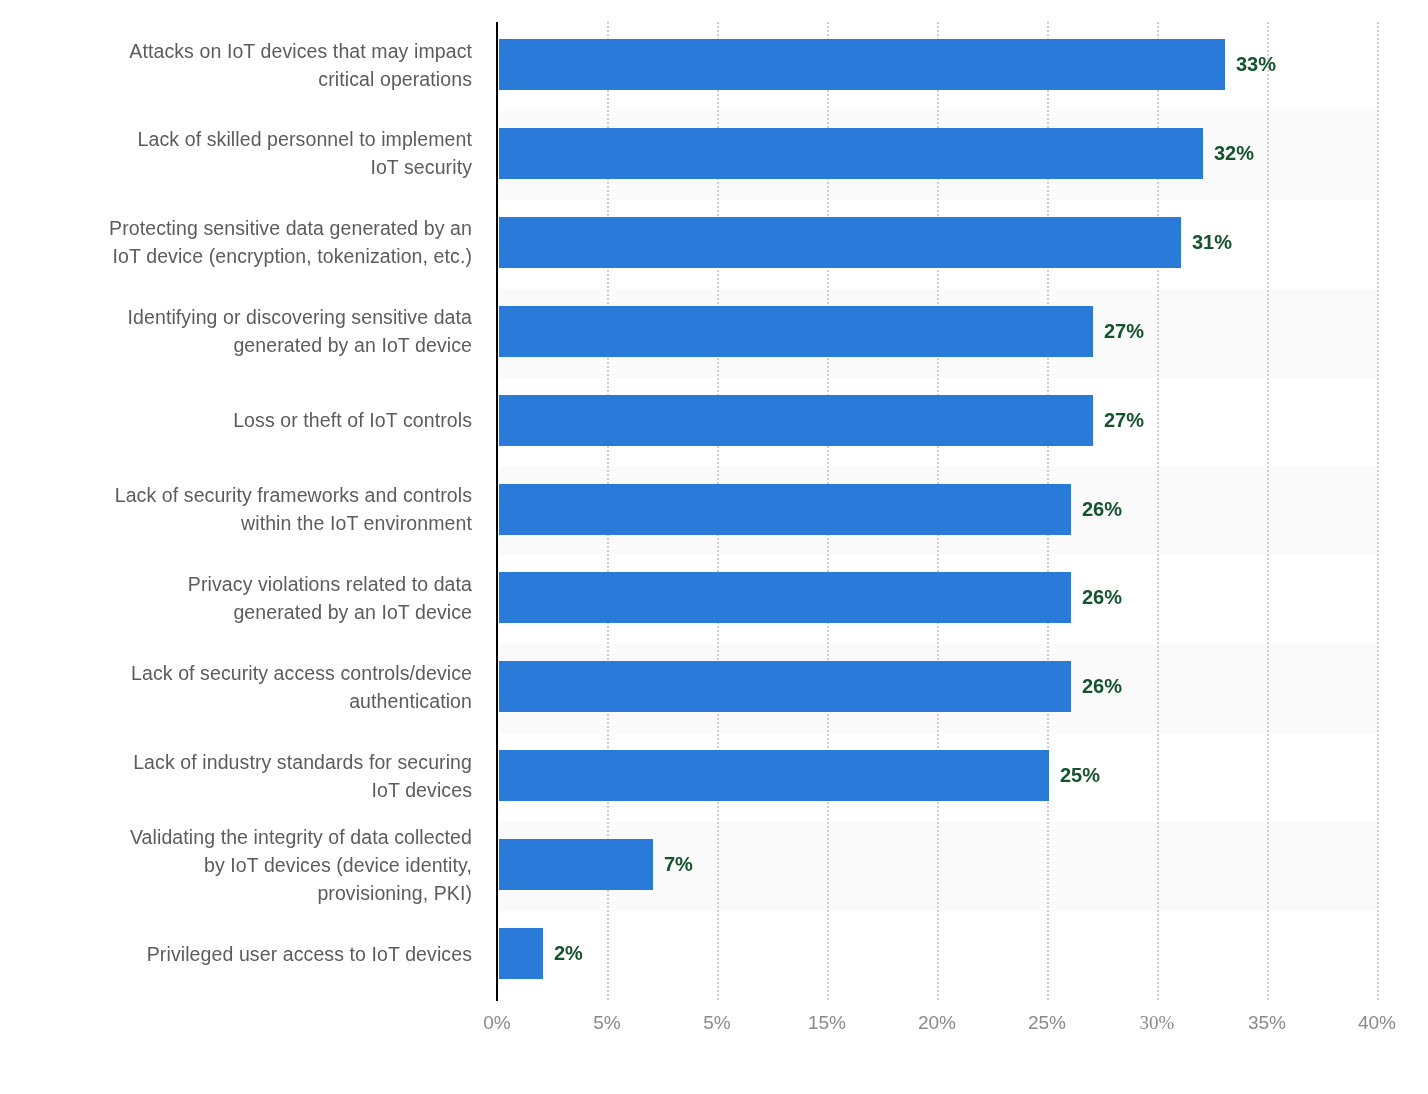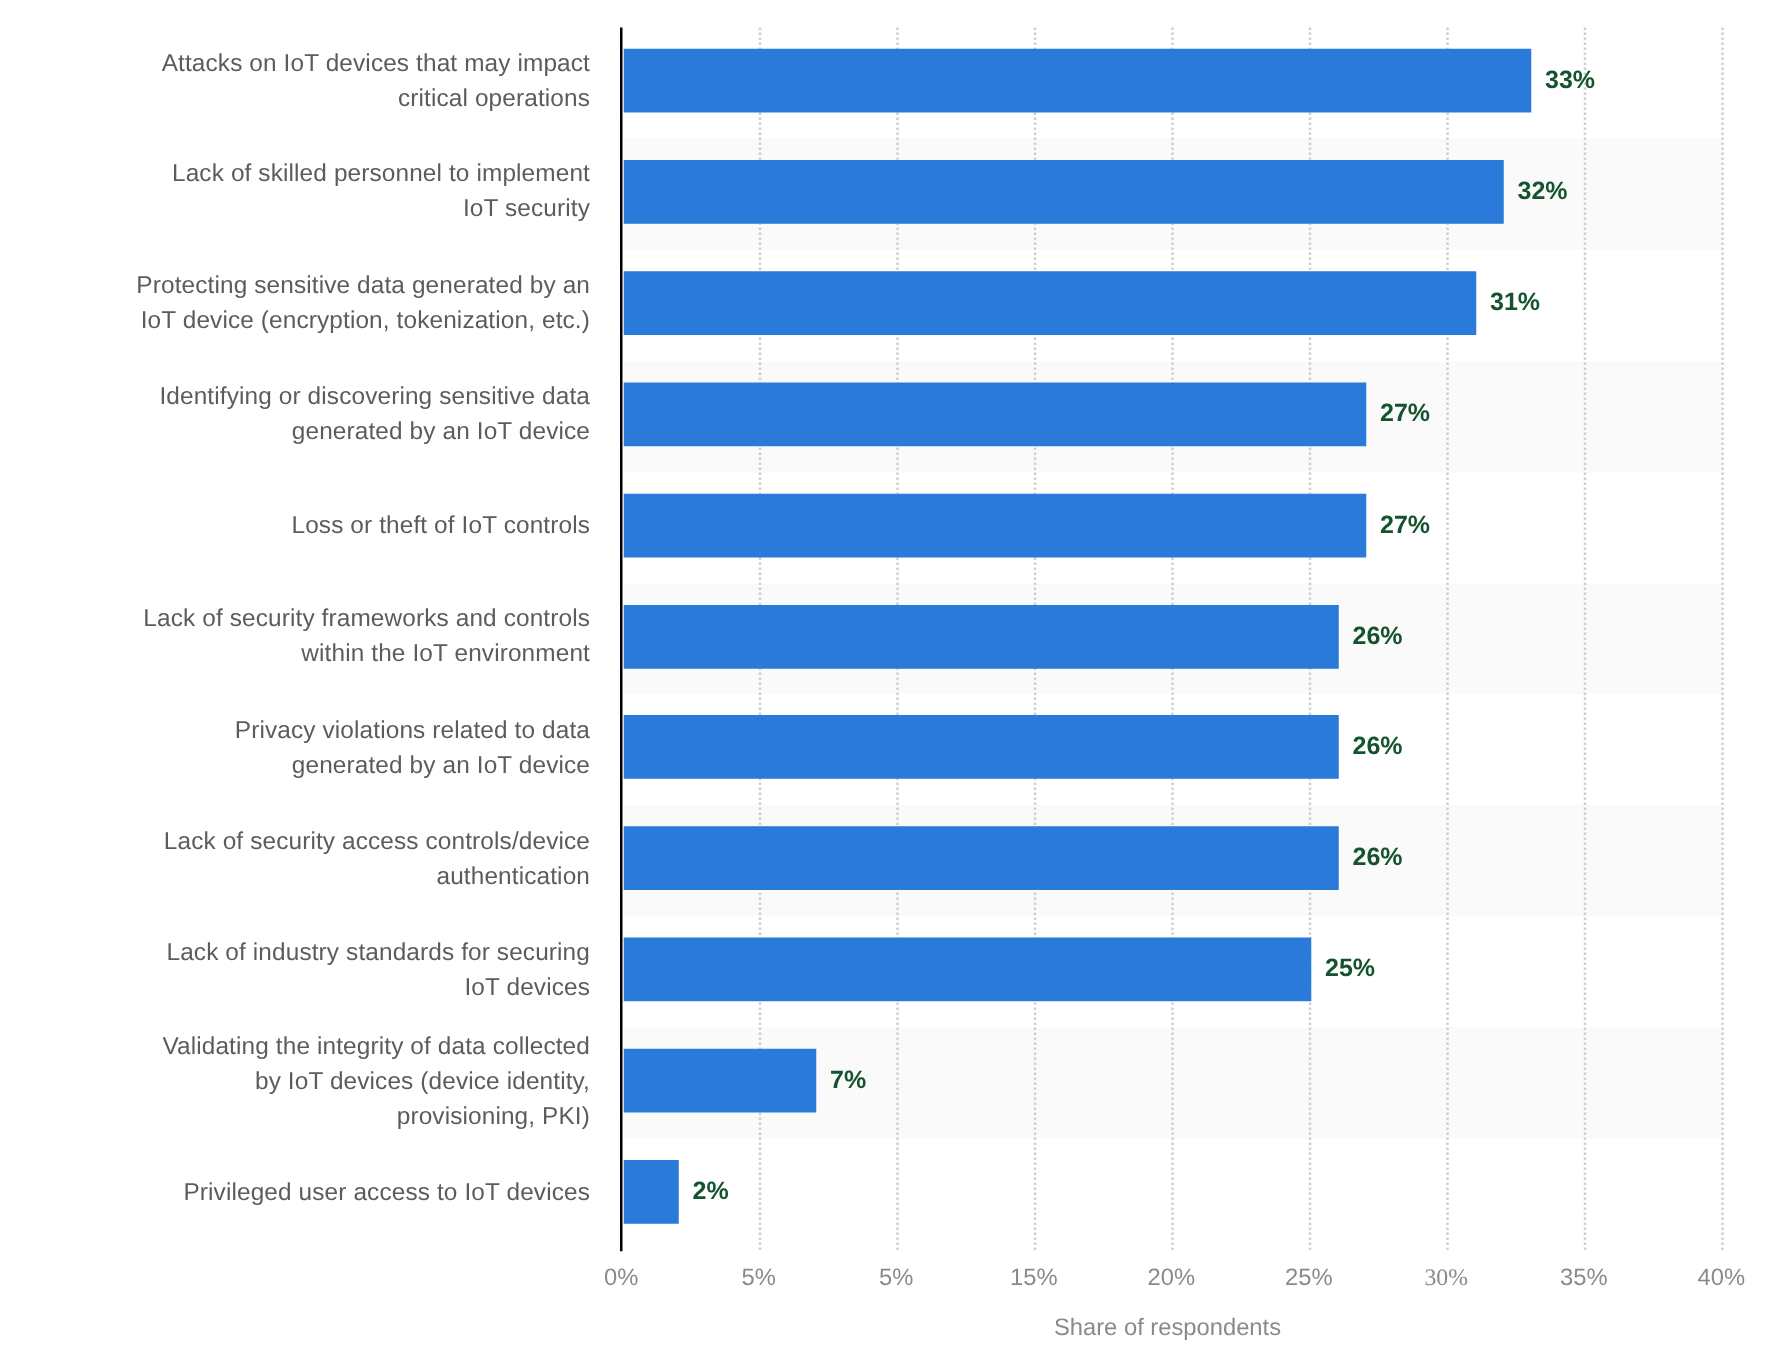--- a/index.html
+++ b/index.html
@@ -192,17 +192,14 @@
       <div class="tick-label" style="left: 567px;">5%</div>
       <div class="tick-label" style="left: 677px;">5%</div>
       <div class="tick-label" style="left: 787px;">15%</div>
       <div class="tick-label" style="left: 897px;">20%</div>
       <div class="tick-label" style="left: 1007px;">25%</div>
       <div class="tick-label" style="left: 1117px; font-family: Liberation Serif, serif;">30%</div>
       <div class="tick-label" style="left: 1227px;">35%</div>
       <div class="tick-label" style="left: 1337px;">40%</div>
     </div>
 
-  <div id="x-axis-title">
-    <span id="x-axis-title-inner">Share of respondents</span>
-  </div>
 
 </div>
 
 </body></html>

